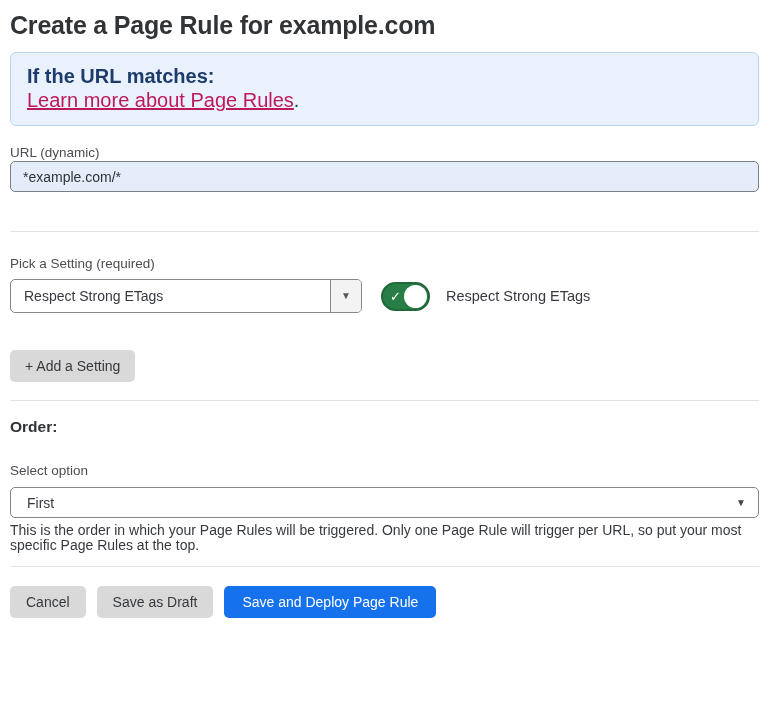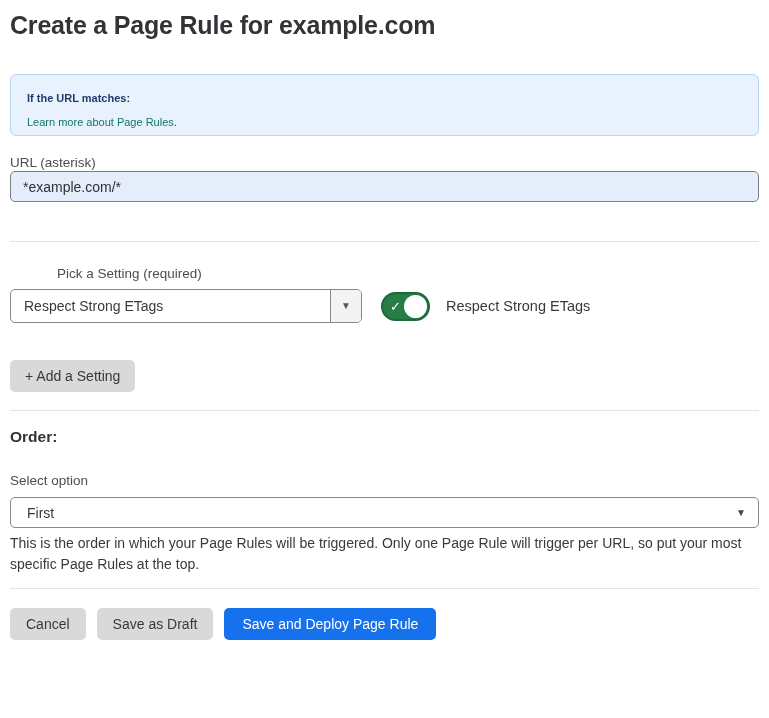--- a/index.html
+++ b/index.html
@@ -14,32 +14,33 @@
   h1.page-title {
     font-size: 25px;
     font-weight: 700;
     color: #313437;
     letter-spacing: -0.2px;
     line-height: 26px;
   }
 
   
   .info-box {
-    margin-top: 36px;
+    margin-top: 14px;
     background: #e9f2fc;
     border: 1px solid #b7d5f1;
     border-radius: 6px;
-    padding: 11px 16px 1px 16px;
+    padding: 11px 16px 13px 16px;
     color: #1d3c6c;
-    font-size: 11px;
+    font-size: 20px;
     line-height: 24px;
   }
   .info-box .info-heading { font-weight: 700; }
   .info-box a.info-link {
-    color: #0f766e;
+    color: #be185d;
+    text-decoration: underline;
     cursor: pointer;
   }
 
   
   .field-label {
     font-size: 13.5px;
     color: #4a4d52;
     line-height: 16px;
   }
 
@@ -67,21 +68,21 @@
   .divider-2 { margin-top: 18px; }
   .divider-3 { margin-top: 13px; }
 
   h2.section-heading {
     font-size: 15.5px;
     font-weight: 700;
     color: #313437;
     line-height: 20px;
   }
   .settings-heading { margin-top: 15px; }
-  .picker-label { margin-top: 24px; margin-left: 47px; }
+  .picker-label { margin-top: 24px; }
 
   
   .setting-row {
     margin-top: 7px;
     display: flex;
     align-items: center;
   }
   .dropdown {
     display: flex;
     align-items: stretch;
@@ -196,21 +197,21 @@
     position: absolute;
     right: 12px;
     top: 50%;
     transform: translateY(-50%);
     color: #44474b;
   }
 
   .help-text {
     margin-top: 5px;
     font-size: 14px;
-    line-height: 21px;
+    line-height: 15px;
     color: #36393f;
     max-width: 749px;
   }
 
   .footer-buttons {
     margin-top: 19px;
     display: flex;
     align-items: center;
     gap: 11px;
   }
@@ -220,21 +221,21 @@
 
 <div class="wrapper">
 
   <h1 class="page-title">Create a Page Rule for example.com</h1>
 
   <div class="info-box">
     <div class="info-heading">If the URL matches:</div>
     <div><a class="info-link">Learn more about Page Rules</a><span>.</span></div>
   </div>
 
-  <div class="field-label url-label">URL (asterisk)</div>
+  <div class="field-label url-label">URL (dynamic)</div>
   <input class="url-input" type="text" value="*example.com/*" style="">
 
   <hr class="divider divider-1">
 
 
   <div class="field-label picker-label">Pick a Setting (required)</div>
 
   <div class="setting-row">
     <div class="dropdown">
       <div class="dropdown-value">Respect Strong ETags</div>

